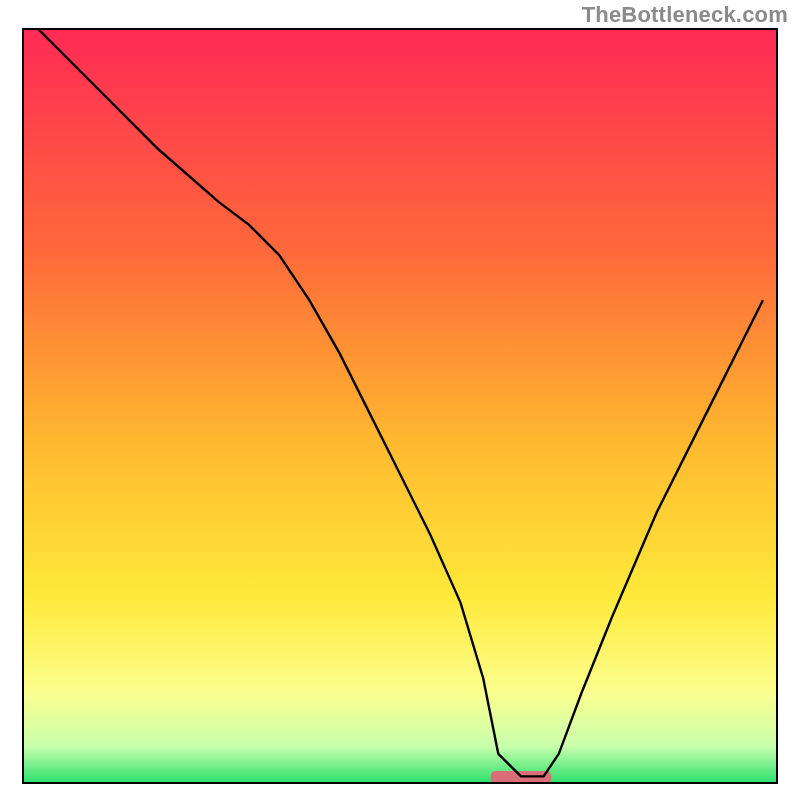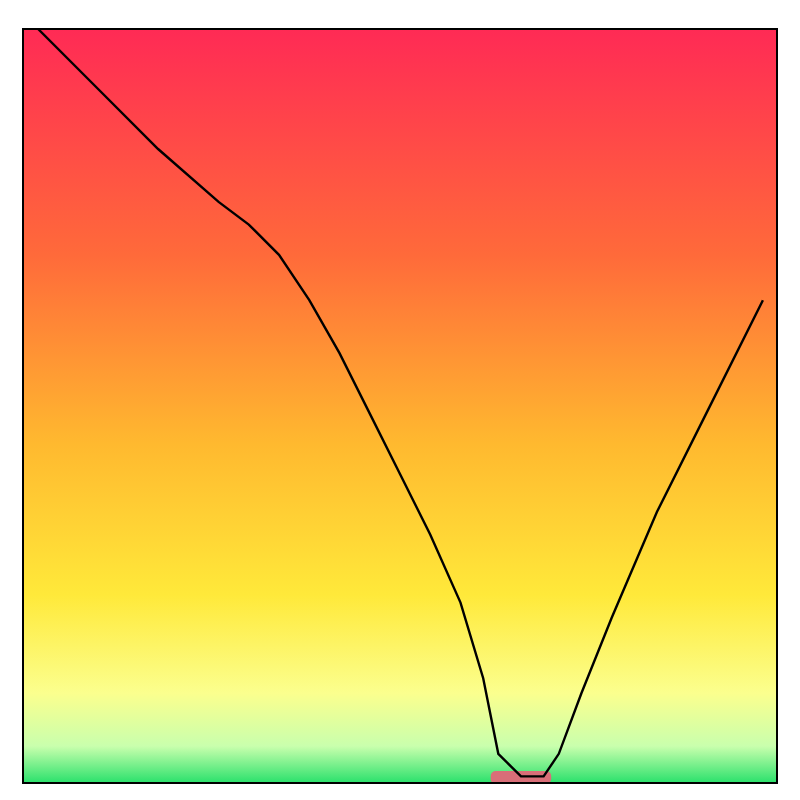--- a/index.html
+++ b/index.html
@@ -6,20 +6,21 @@
   .wrap{position:relative;width:800px;height:800px}
   .watermark{position:absolute;top:2px;right:12px;font-size:22px;font-weight:600;color:#8a8a8a;letter-spacing:.2px}
   .plot{position:absolute;left:22px;top:28px;width:756px;height:756px}
   .plot-border{position:absolute;left:0;top:0;width:756px;height:756px;border:2px solid #000;box-sizing:border-box}
   svg{display:block}
 </style>
 </head>
 <body>
 
 <div class="wrap">
+  <div class="watermark">TheBottleneck.com</div>
 
   <div class="plot">
     <svg width="756" height="756" viewBox="0 0 756 756">
       <defs>
         <linearGradient id="bg-grad" x1="0" y1="0" x2="0" y2="1">
             <stop offset="0%" stop-color="#ff2a55"></stop>
             <stop offset="30%" stop-color="#ff6a3a"></stop>
             <stop offset="55%" stop-color="#ffb92f"></stop>
             <stop offset="75%" stop-color="#ffe93a"></stop>
             <stop offset="88%" stop-color="#fbff8e"></stop>

